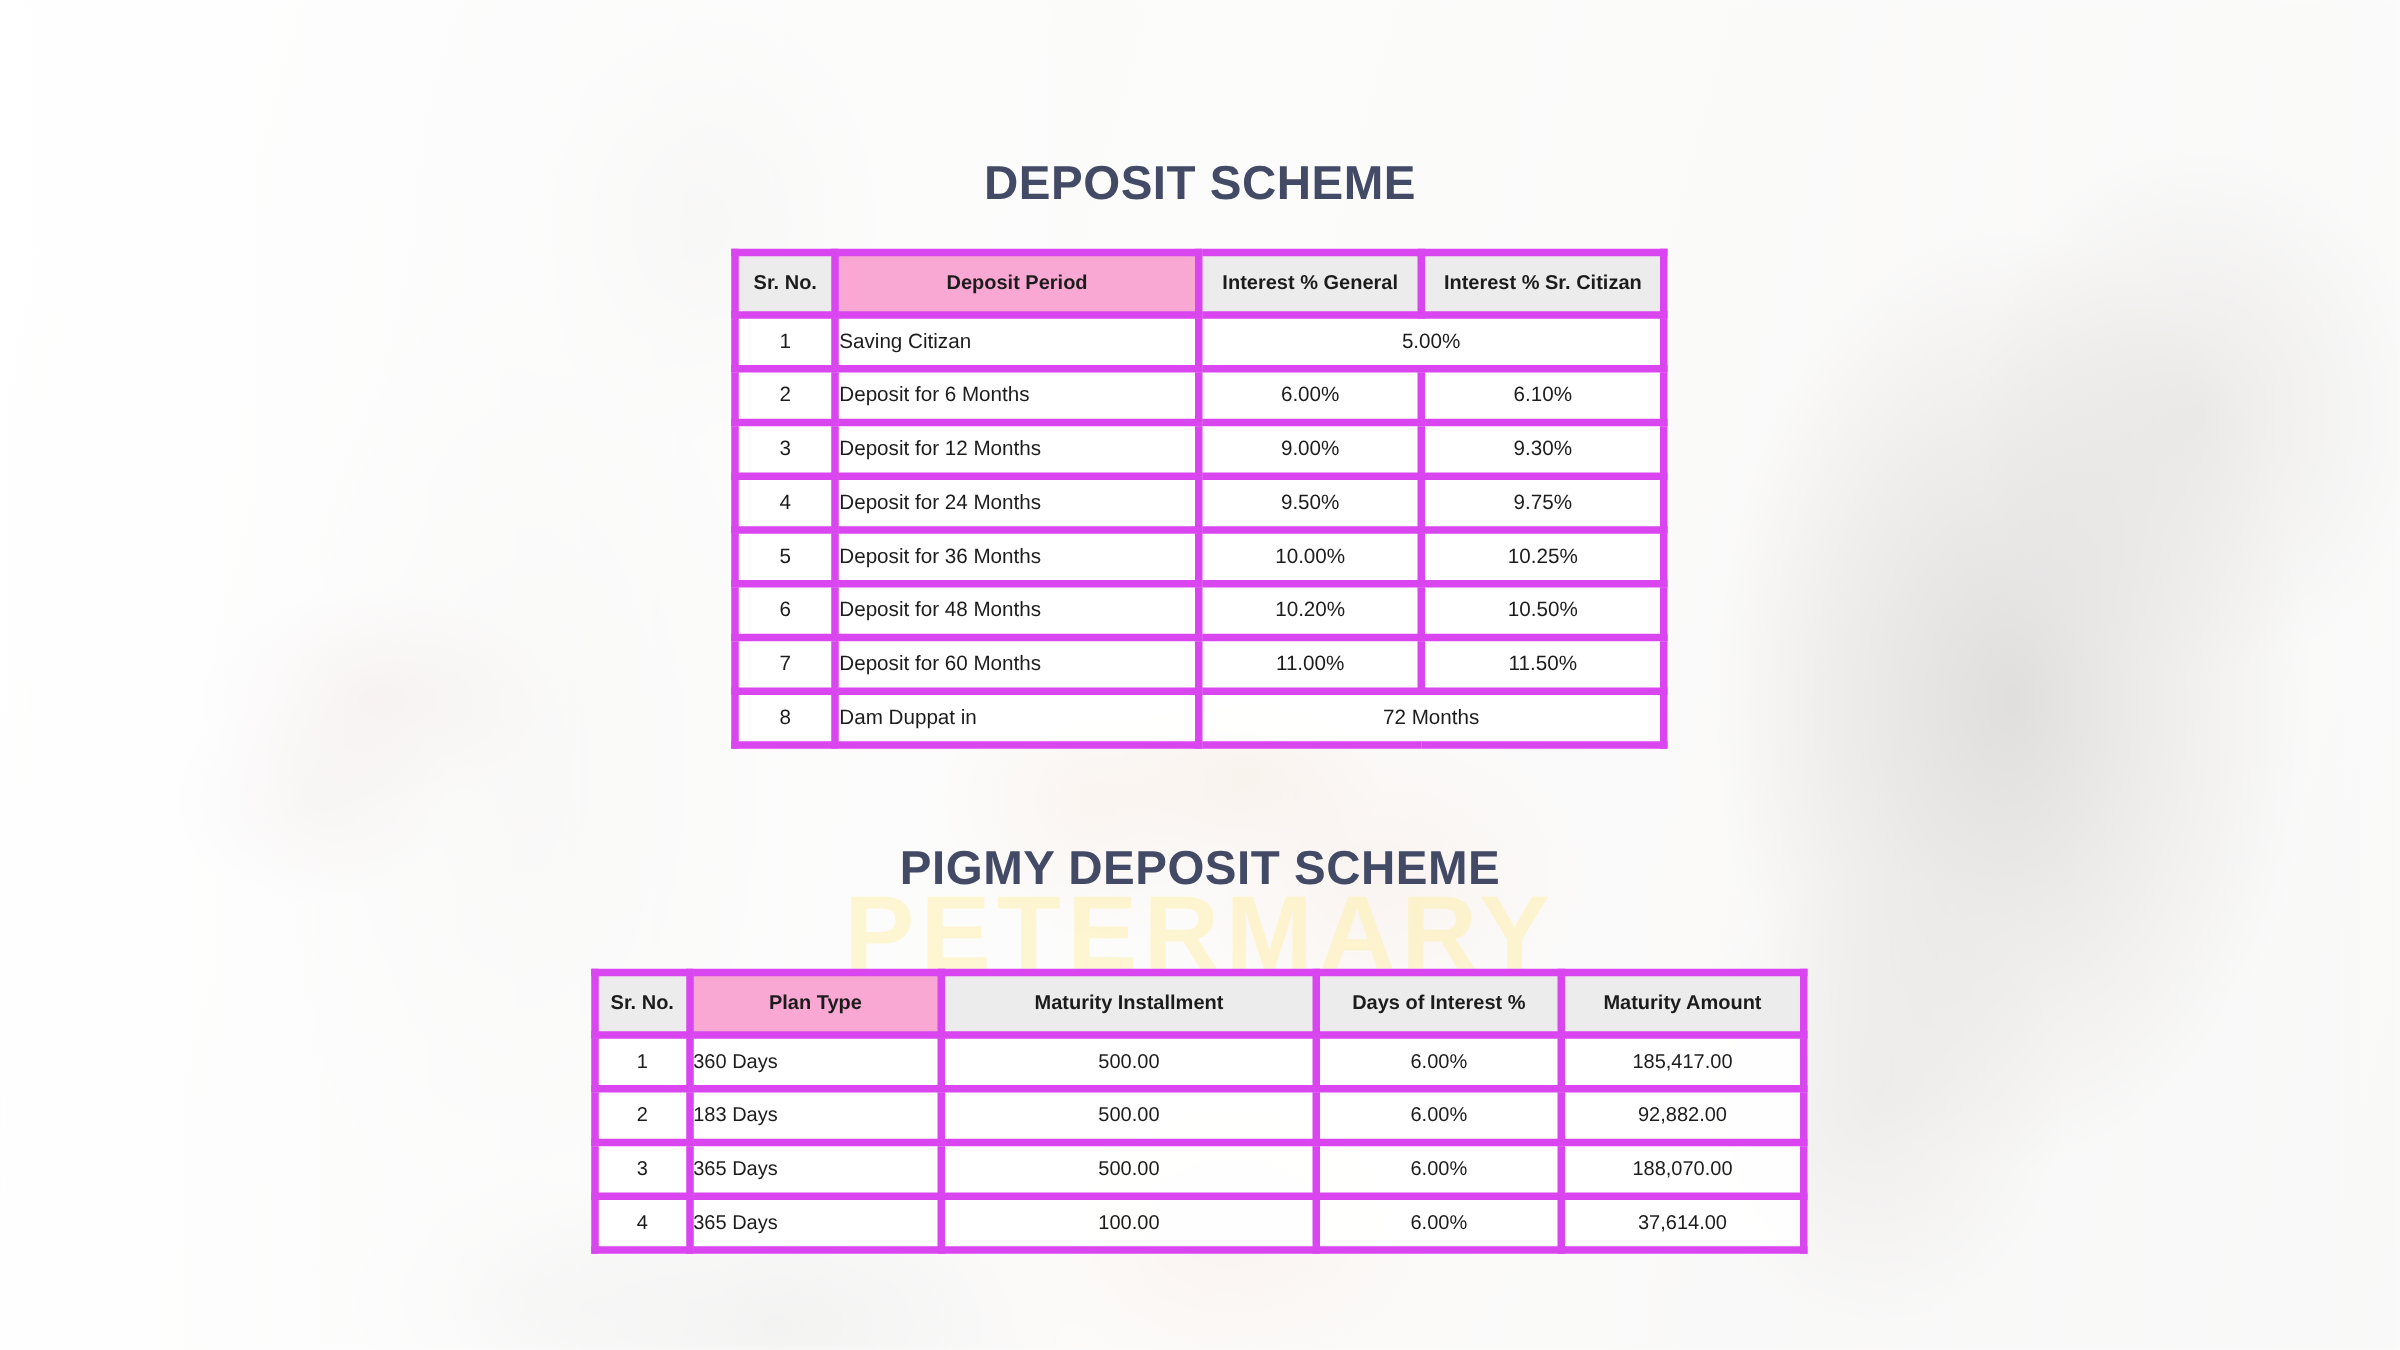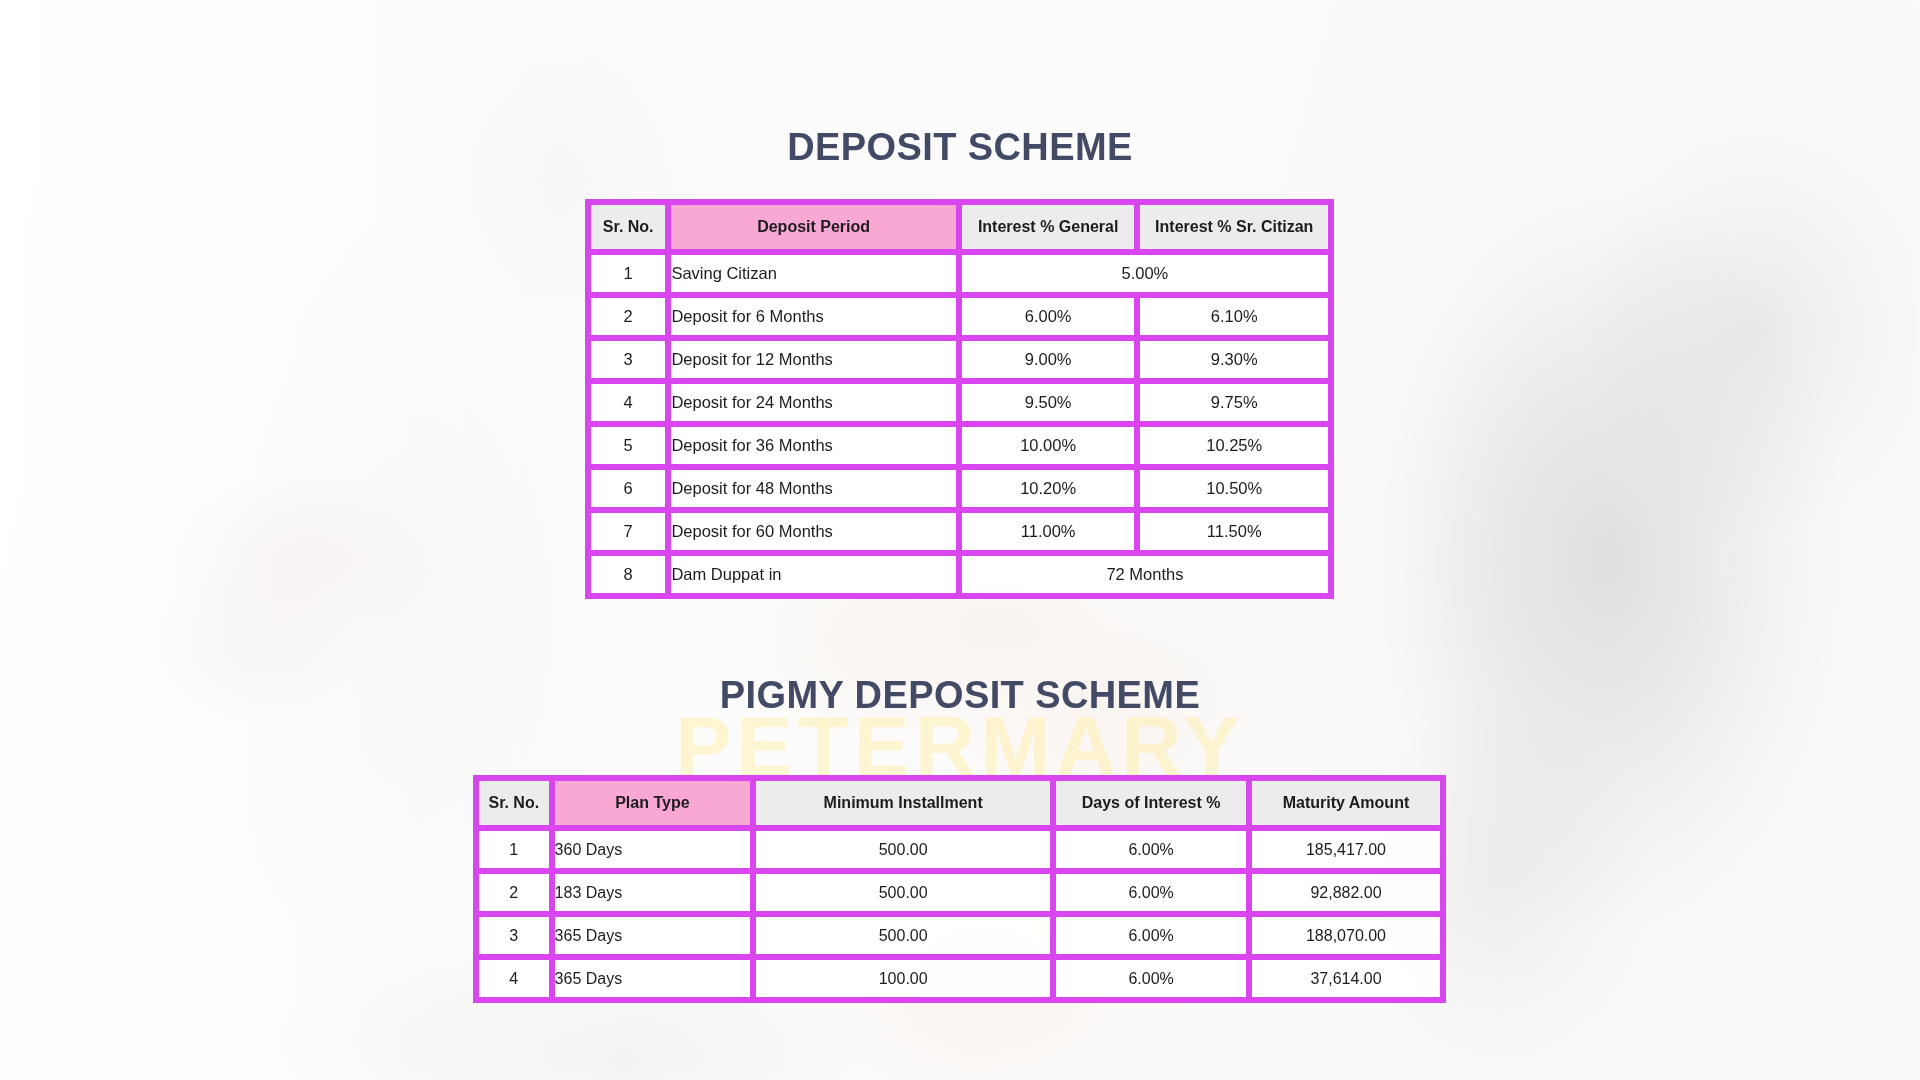--- a/index.html
+++ b/index.html
@@ -297,21 +297,21 @@
       <col class="c1">
         <col class="c2">
         <col class="c3">
         <col class="c4">
         <col class="c5">
     </colgroup>
     <thead>
       <tr>
         <th>Sr. No.</th>
         <th class="accent">Plan Type</th>
-        <th>Minimum  Installment</th>
+        <th>Maturity  Installment</th>
         <th>Days of Interest %</th>
         <th>Maturity Amount</th>
       </tr>
     </thead>
     <tbody>
       <tr>
         <td class="c">1</td>
         <td class="l">360 Days</td>
         <td class="c">500.00</td>
         <td class="c">6.00%</td>

